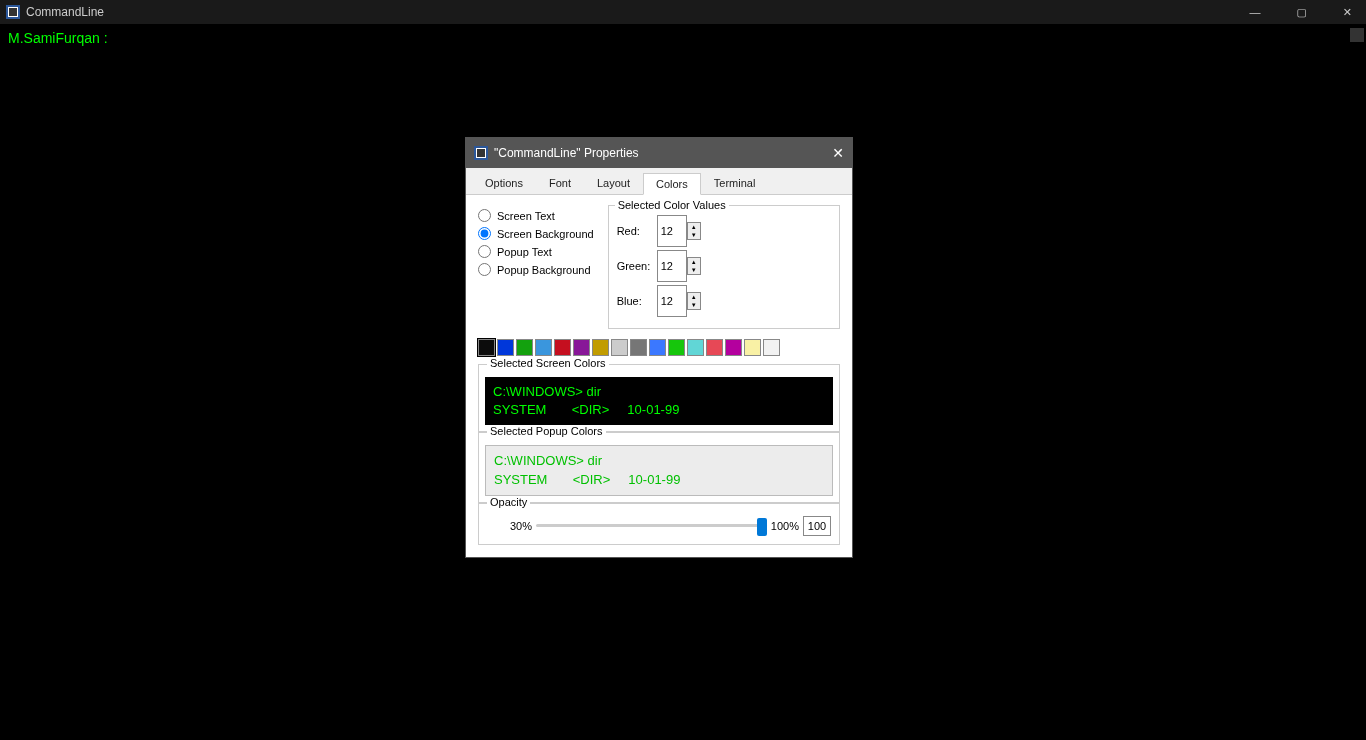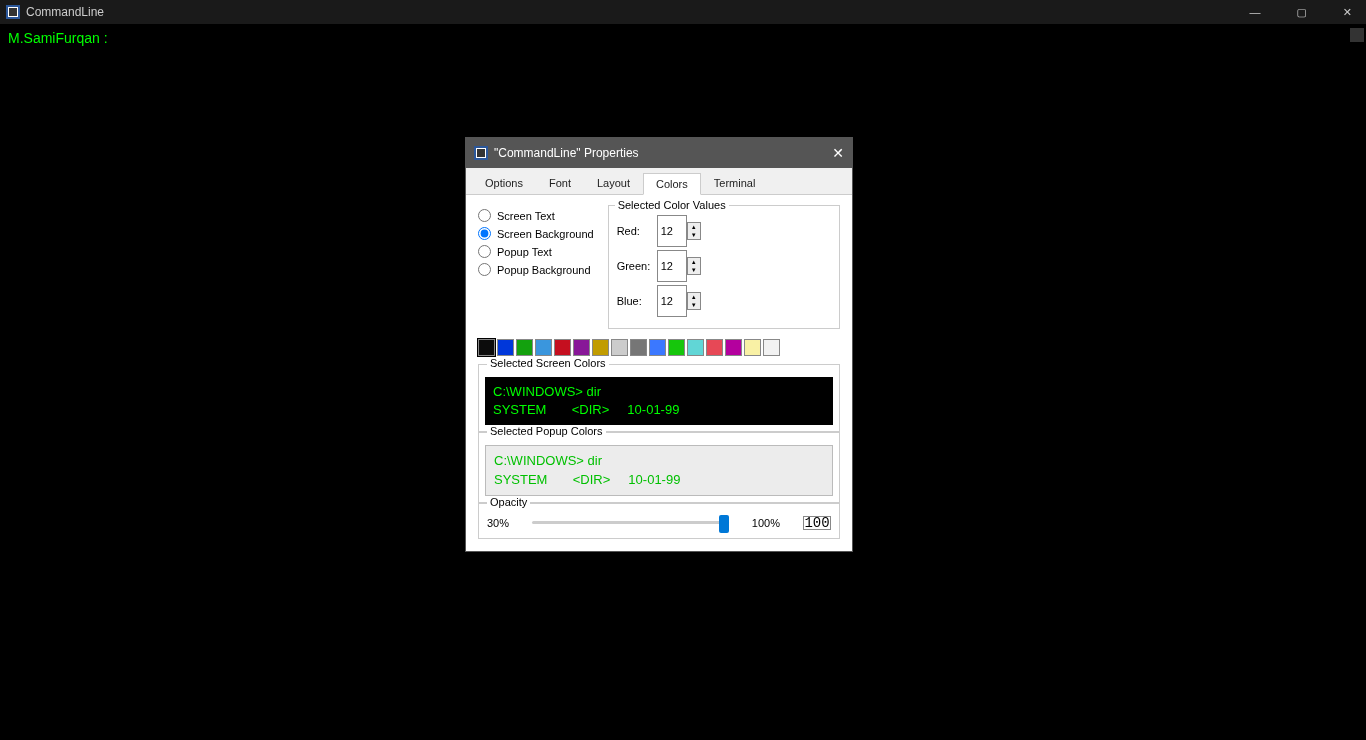--- a/index.html
+++ b/index.html
@@ -45,24 +45,24 @@
 .swatch.sel { outline: 1px solid #000; }
 
 .preview-group { border: 1px solid #ccc; padding: 12px 6px 6px 6px; position: relative; }
 .preview-group .legend { position: absolute; top: -8px; left: 8px; background: #fff; padding: 0 3px; font-size: 11px; color: #000; }
 .preview { font-family: Consolas, monospace; font-size: 13px; padding: 6px 8px; white-space: pre; line-height: 1.4; }
 .preview.screen { background: #000; color: #00ff00; }
 .preview.popup { background: #ececec; color: #00c000; border: 1px solid #bbb; }
 
 .opacity-group { border: 1px solid #ccc; padding: 12px 8px 8px 8px; position: relative; }
 .opacity-group .legend { position: absolute; top: -8px; left: 8px; background: #fff; padding: 0 3px; font-size: 11px; color: #000; }
-.opacity-row { display: flex; align-items: center; gap: 23px; font-size: 11px; }
+.opacity-row { display: flex; align-items: center; gap: 4px; font-size: 11px; margin-left: 23px; }
 .slider-track { flex: 1; height: 3px; background: #ccc; position: relative; border-radius: 2px; }
 .slider-thumb { position: absolute; right: 0; top: -6px; width: 10px; height: 18px; background: #0078d7; border-radius: 2px; }
-.opacity-input { width: 28px; height: 14px; font-size: 14px; text-align: center; border: 1px solid #888; font-family: Liberation Mono, monospace; }
+.opacity-input { width: 28px; height: 20px; font-size: 11px; text-align: center; border: 1px solid #888; }
 
 .dialog-buttons { display: flex; justify-content: flex-end; gap: 8px; padding: 10px 12px 14px 12px; background: #f0f0f0; }
 .dlg-btn { width: 70px; height: 22px; font-size: 11px; background: #e6e6e6; border: 1px solid #888; cursor: pointer; }
 .dlg-btn.primary { border: 2px solid #0078d7; }
 </style>
 </head>
 <body>
 
 <div class="titlebar">
   <span class="titlebar-icon">

